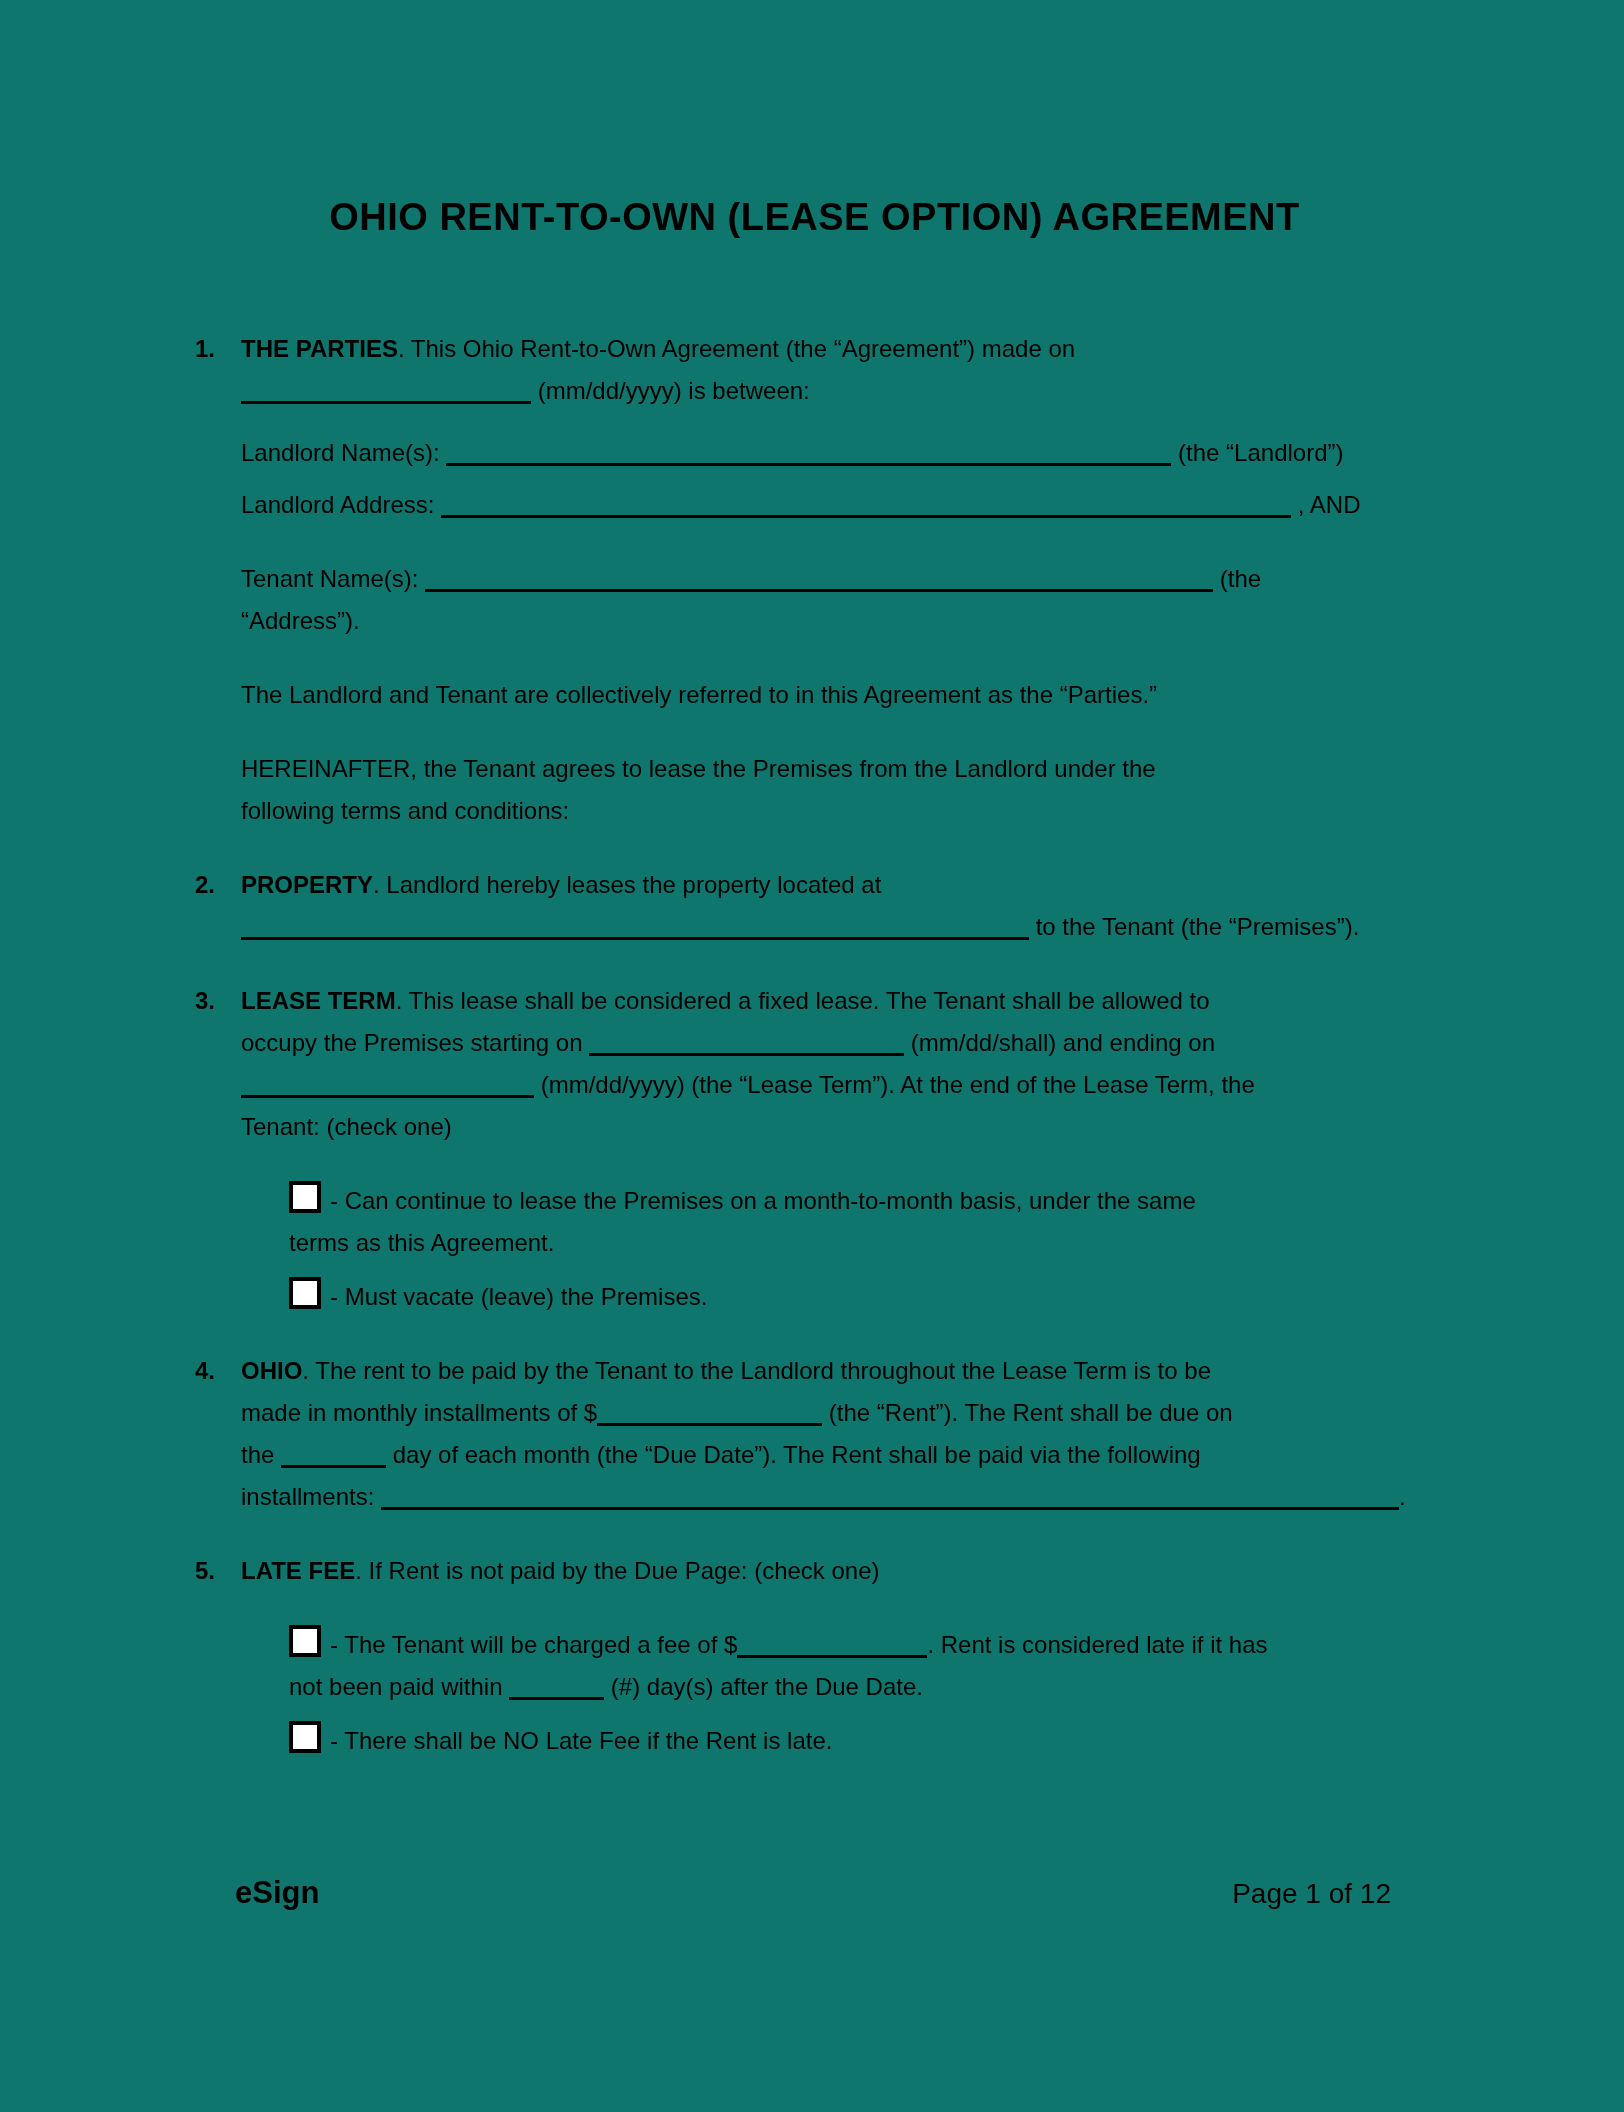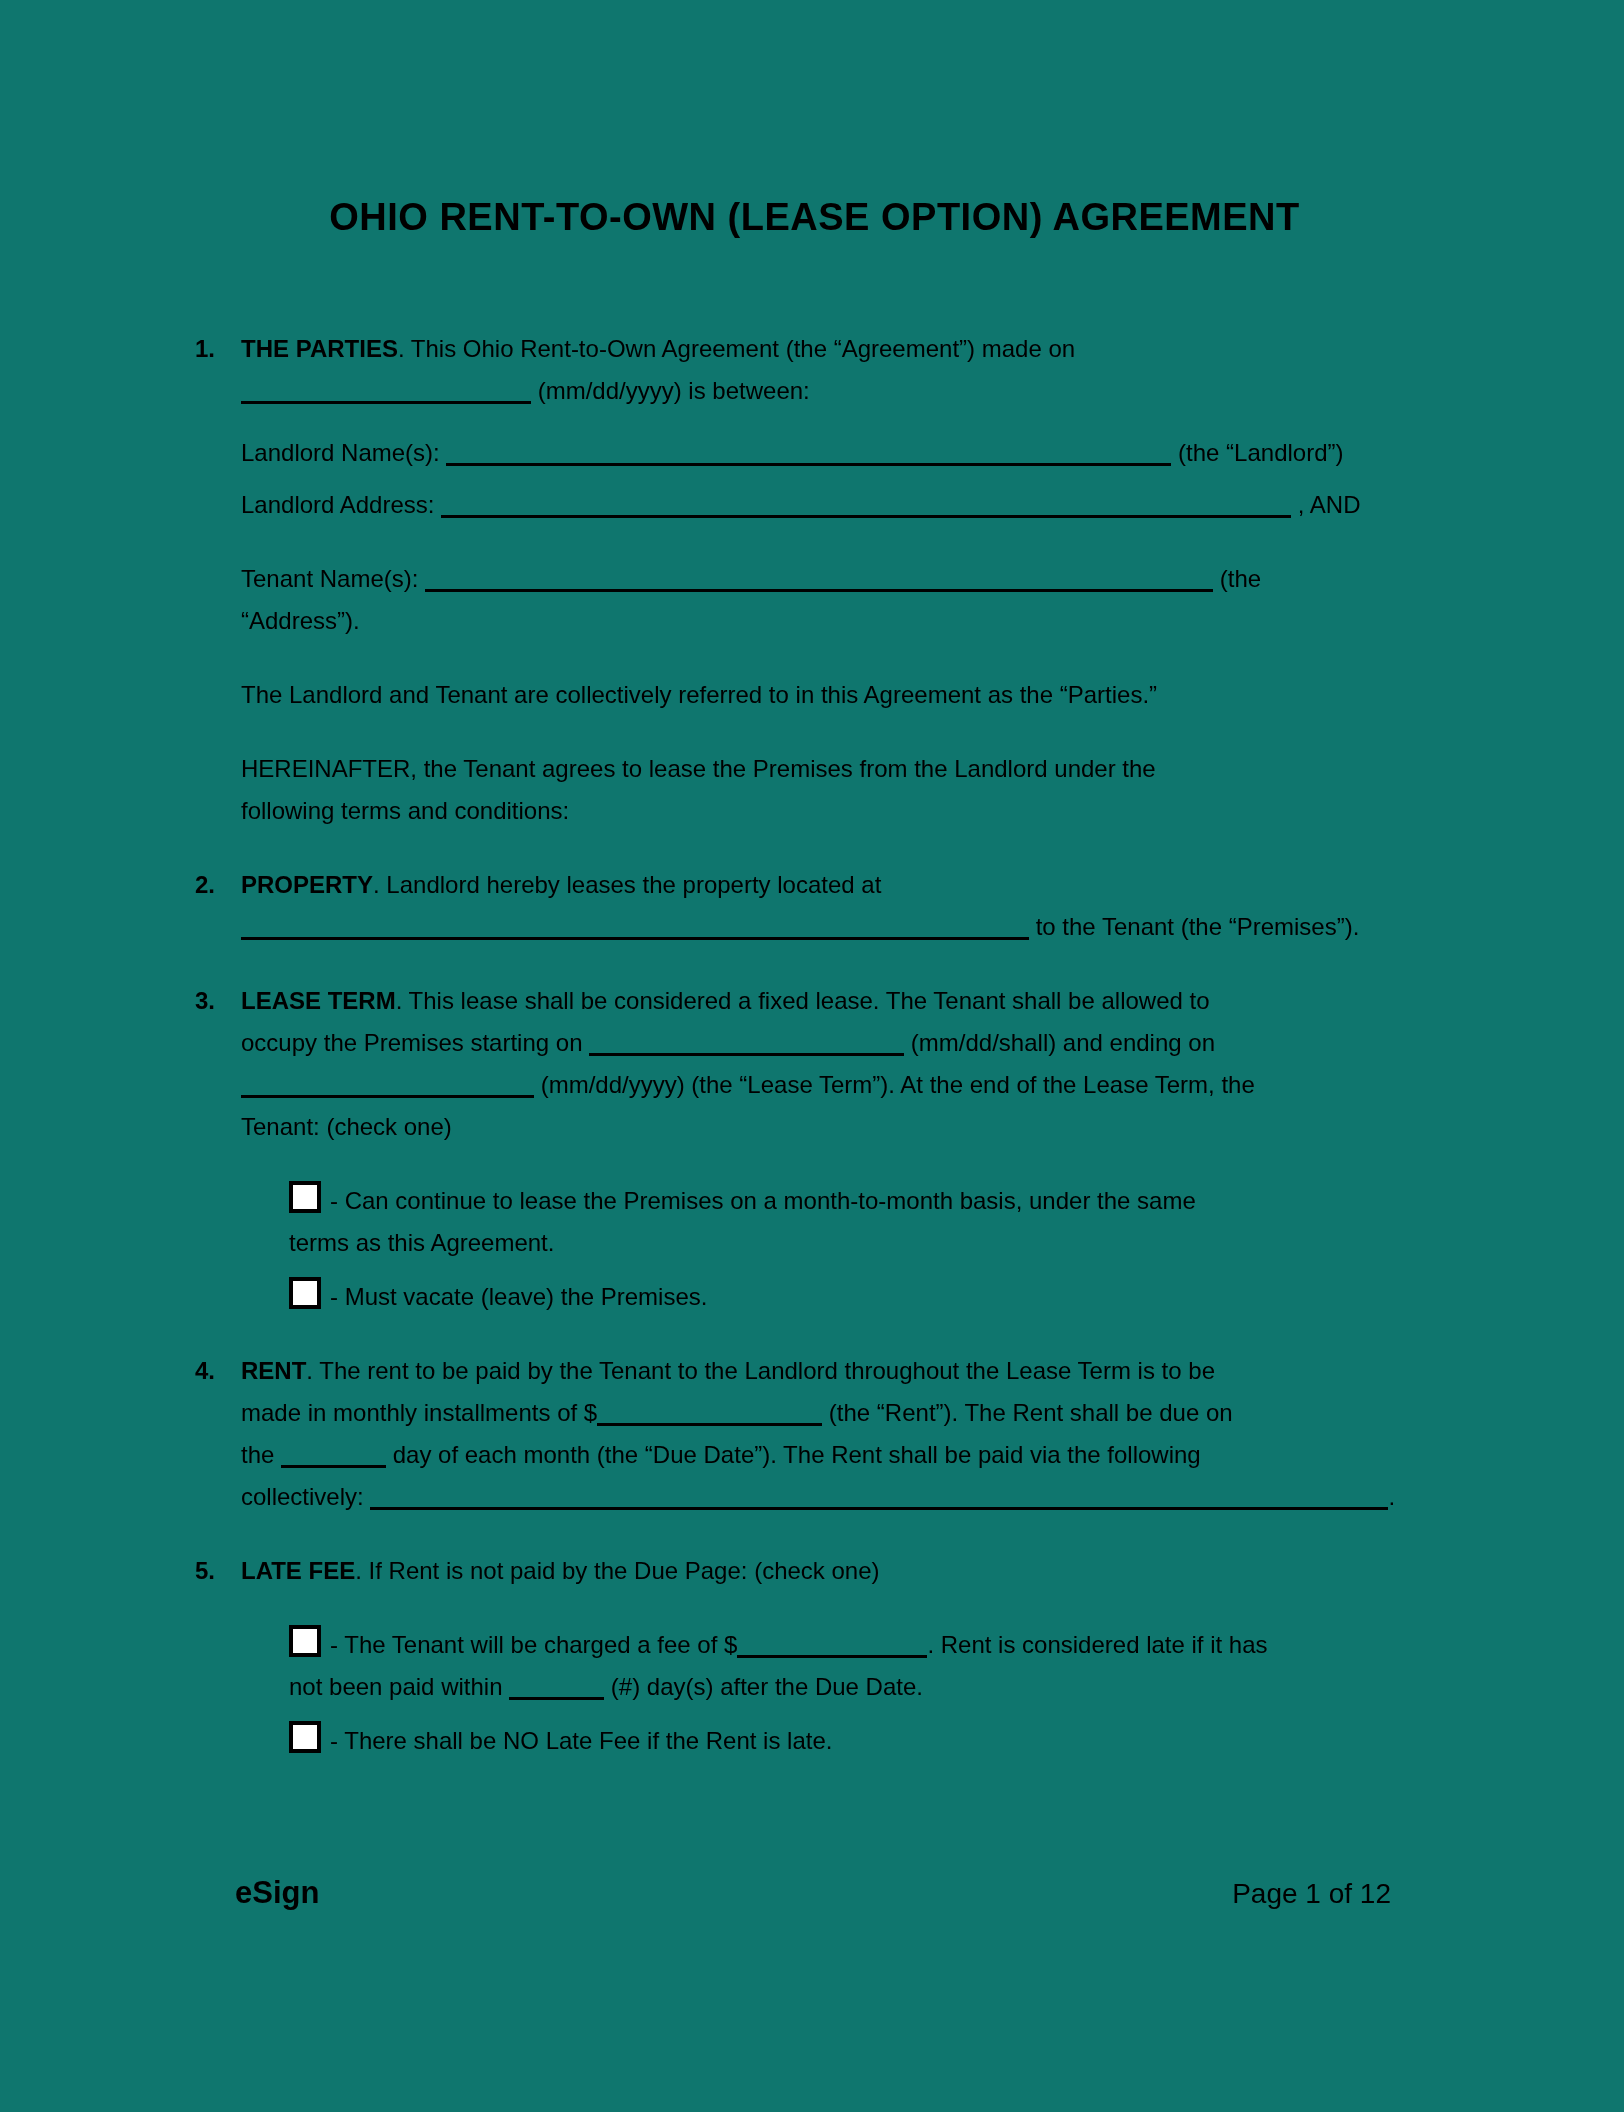--- a/index.html
+++ b/index.html
@@ -104,24 +104,24 @@
         </div>
         <div class="cbrow mt12">
           <div class="ln"><span class="cb"></span><span>- Must vacate (leave) the Premises.</span></div>
         </div>
       </div>
     </div>
 
     <div class="sec mt32">
       <div class="num">4.</div>
       <div class="secbody">
-        <div class="ln"><span class="b">RENT</span><span>. The rent to be paid by the Tenant to the Landlord throughout the Lease Term is to be</span></div>
+        <div class="ln"><span class="b">OHIO</span><span>. The rent to be paid by the Tenant to the Landlord throughout the Lease Term is to be</span></div>
         <div class="ln"><span>made in monthly installments of $</span><span class="bl" style="width:225px"></span><span> (the “Rent”). The Rent shall be due on</span></div>
         <div class="ln"><span>the </span><span class="bl" style="width:105px"></span><span> day of each month (the “Due Date”). The Rent shall be paid via the following</span></div>
-        <div class="ln"><span>collectively: </span><span class="bl" style="width:1018px"></span><span>.</span></div>
+        <div class="ln"><span>installments: </span><span class="bl" style="width:1018px"></span><span>.</span></div>
       </div>
     </div>
 
     <div class="sec mt32">
       <div class="num">5.</div>
       <div class="secbody">
         <div class="ln"><span class="b">LATE FEE</span><span>. If Rent is not paid by the Due Page: (check one)</span></div>
 
         <div class="cbrow mt32">
           <div class="ln"><span class="cb"></span><span>- The Tenant will be charged a fee of $</span><span class="bl" style="width:190px"></span><span>. Rent is considered late if it has</span></div>

